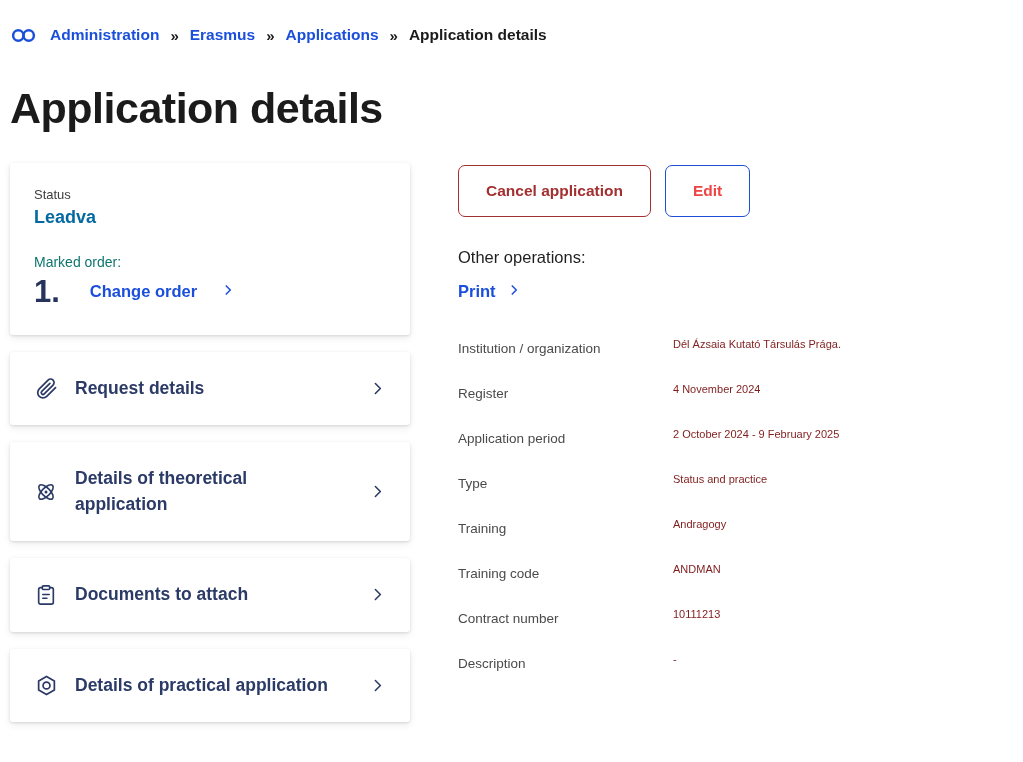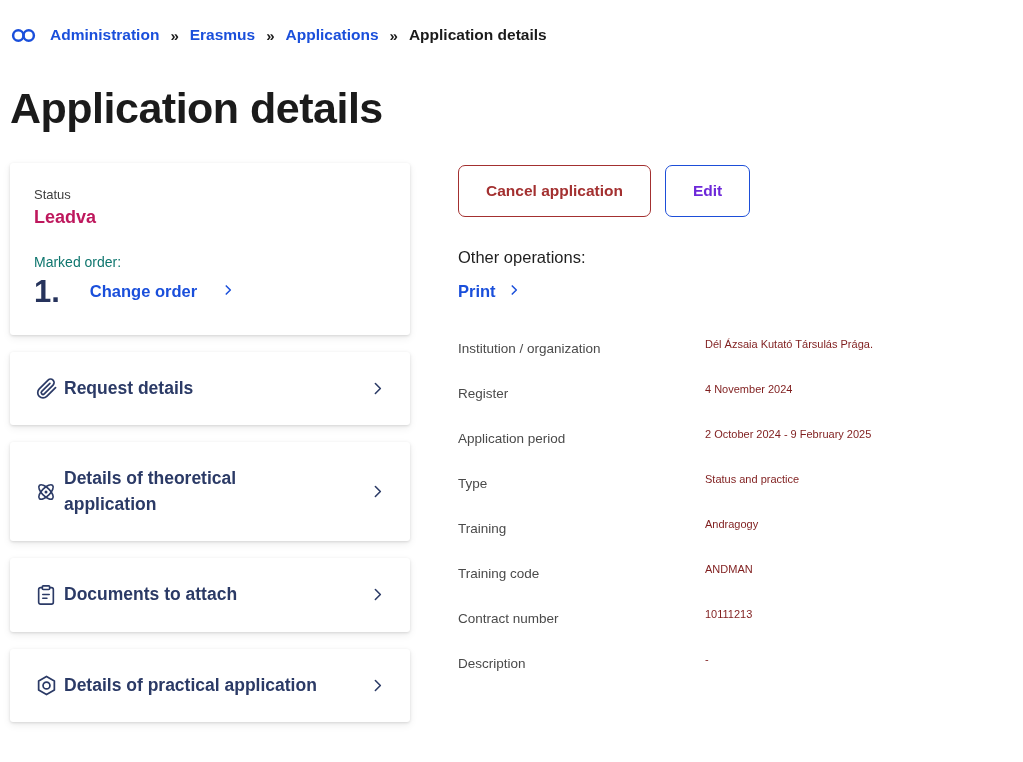--- a/index.html
+++ b/index.html
@@ -29,54 +29,54 @@
   .left-col { width: 400px; flex: none; }
   .right-col { flex: 1; margin-left: 48px; padding-top: 2px; }
 
   
   .card {
     background: #fff; border-radius: 3px; margin-bottom: 17px;
     box-shadow: 0 1px 3px rgba(0,0,0,0.13), 0 3px 9px rgba(0,0,0,0.07);
   }
   .status-card { padding: 24px 24px 28px 24px; }
   .status-label { font-size: 13px; color: #3e3e3e; }
-  .status-value { font-size: 18px; font-weight: bold; color: #be185d; margin-top: 5px; }
+  .status-value { font-size: 18px; font-weight: bold; color: #0369a1; margin-top: 5px; }
   .marked-label { font-size: 14px; color: #0f766e; margin-top: 26px; }
   .order-row { display: flex; align-items: center; margin-top: 6px; }
   .order-value { font-size: 31px; font-weight: 800; color: #26335c; line-height: 1; }
   .change-order {
     margin-left: 30px; display: flex; align-items: center; gap: 24px;
     color: #1a4fdb; font-weight: bold; font-size: 16.5px; cursor: pointer; text-decoration: none;
   }
 
   .nav-card { display: flex; align-items: center; padding: 24px; cursor: pointer; }
   .nav-icon { width: 24px; height: 24px; flex: none; display: flex; align-items: center; justify-content: center; }
   .nav-label {
-    flex: 1; margin-left: 6px; padding-right: 36px;
+    flex: 1; margin-left: 17px; padding-right: 36px;
     font-size: 17.5px; font-weight: bold; color: #2b3a66; line-height: 1.45;
   }
   .nav-chevron { flex: none; display: flex; align-items: center; }
 
   
   .actions { display: flex; gap: 14px; }
   .btn {
     height: 52px; border-radius: 7px; background: #fff; padding: 0 27px;
     font-family: "Liberation Sans", sans-serif; font-size: 15.5px; font-weight: bold; cursor: pointer;
   }
   .btn-cancel { border: 1px solid #a33030; color: #a33030; }
-  .btn-edit { border: 1.5px solid #1d4ed8; color: #6d28d9; }
+  .btn-edit { border: 1.5px solid #1d4ed8; color: #ef4444; }
 
   .other-ops { margin-top: 31px; font-size: 16.5px; color: #1f1f1f; }
   .print-link {
     margin-top: 15px; display: inline-flex; align-items: center; gap: 11px;
     color: #1a4fdb; font-weight: bold; font-size: 16.5px; cursor: pointer; text-decoration: none; justify-content: center;
   }
 
   .details { margin-top: 37px; }
-  .detail-row { display: flex; align-items: flex-start; margin-bottom: 27px; gap: 32px; }
+  .detail-row { display: flex; align-items: flex-start; margin-bottom: 27px; }
   .detail-label { width: 215px; flex: none; font-size: 13.5px; color: #4a4a4a; padding-top: 3px; }
   .detail-value { font-size: 11px; color: #7f1d1d; }
 </style>
 </head>
 <body>
 
 <div class="page">
 
   <nav class="breadcrumb">
     <span class="bc-icon">

